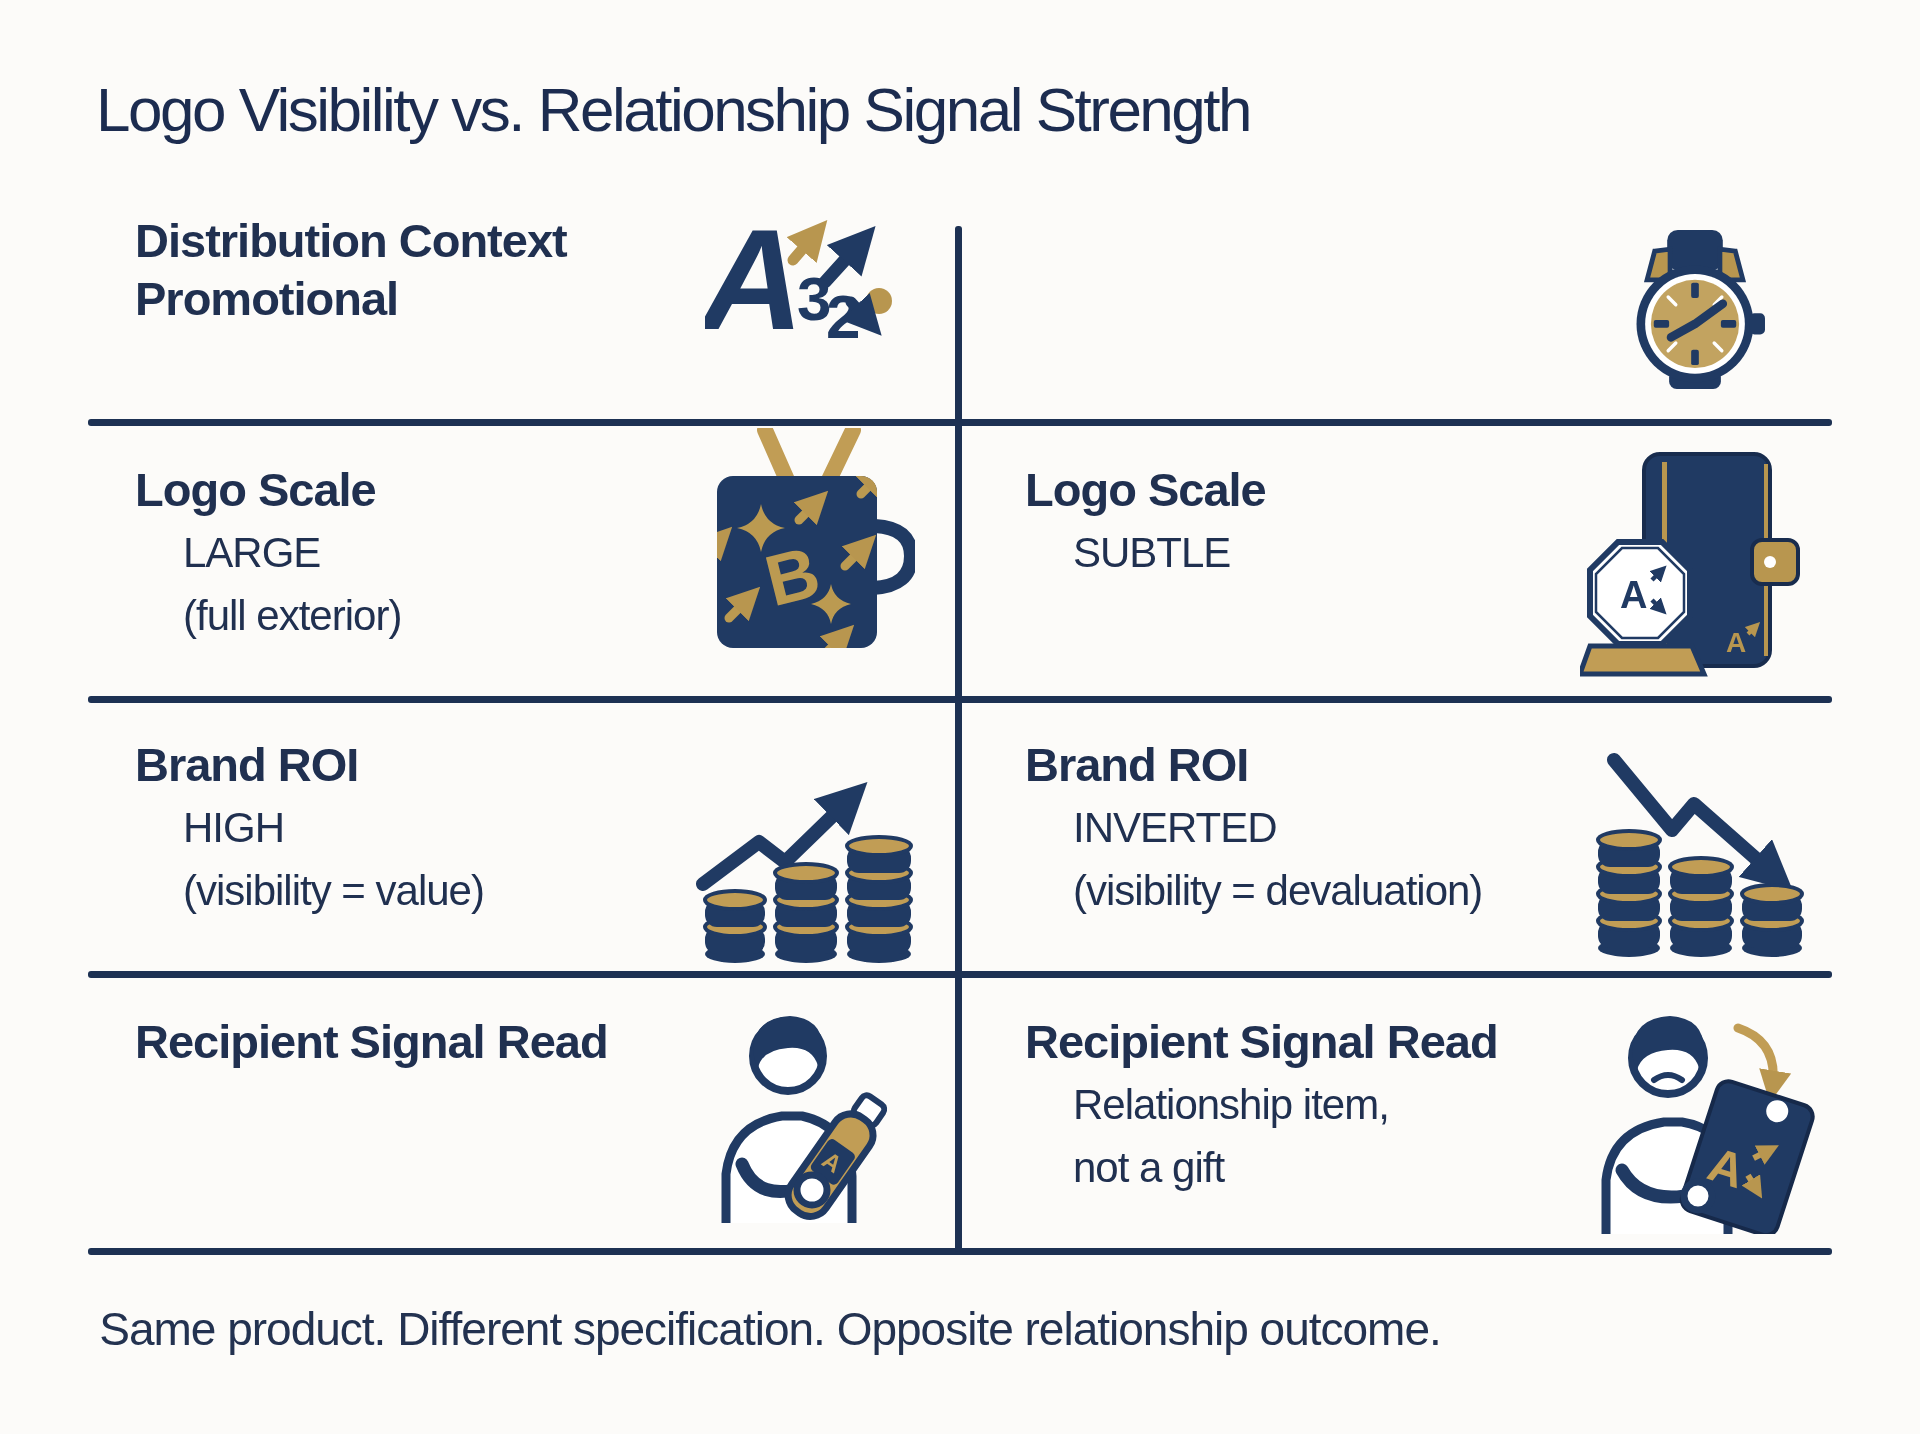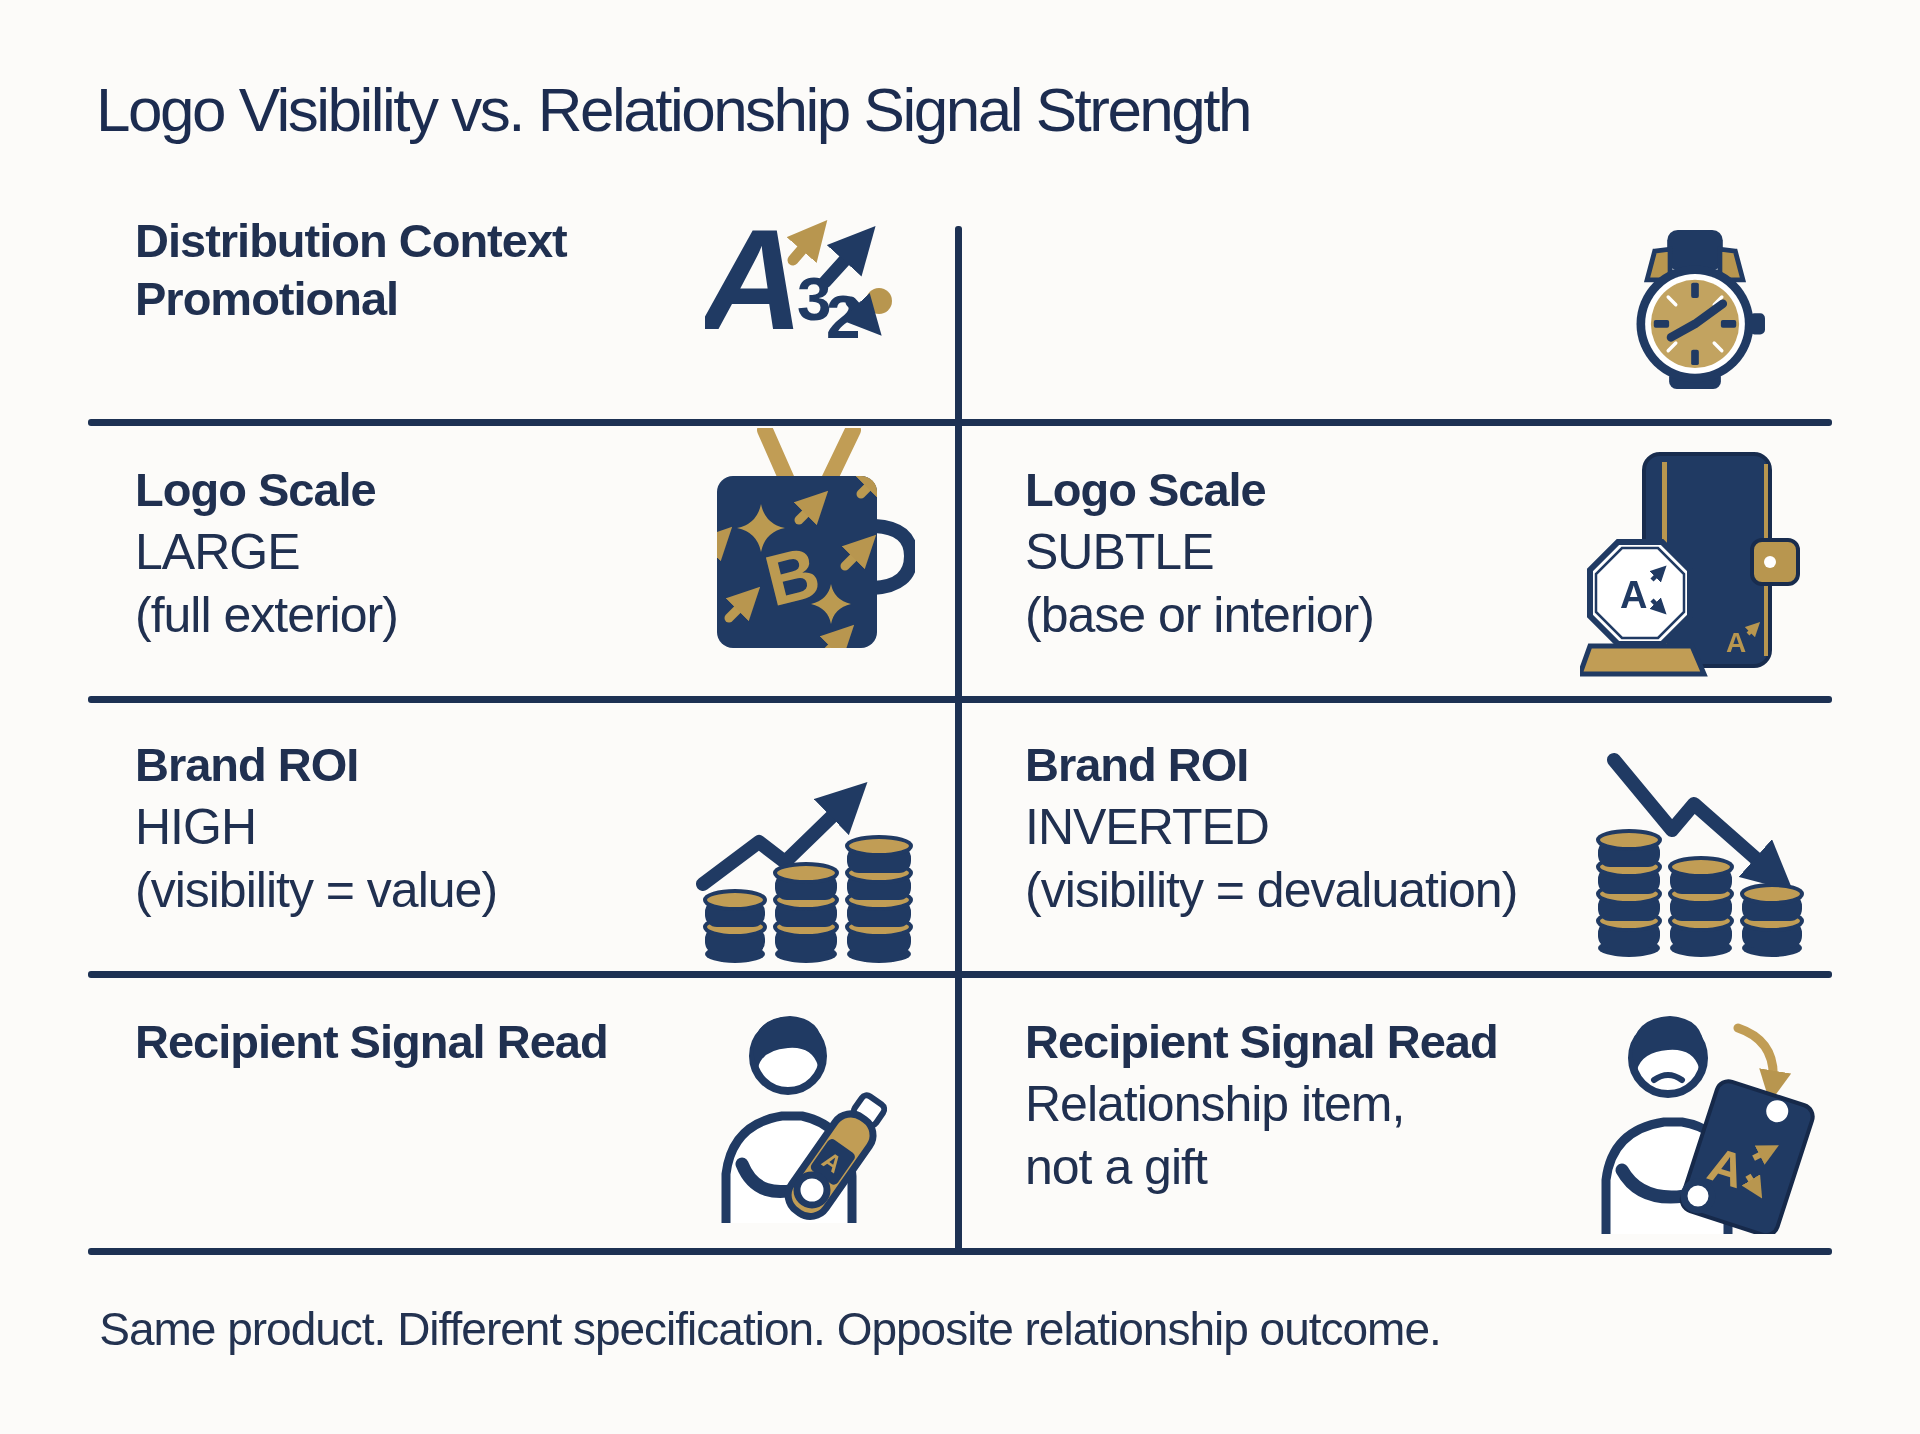--- a/index.html
+++ b/index.html
@@ -20,21 +20,21 @@
   }
   svg text{font-family:"Liberation Sans",sans-serif;}
   .title{
     position:absolute;left:96px;top:76px;font-size:62px;line-height:68px;
     font-weight:normal;letter-spacing:-2.5px;color:#1c2c50;white-space:nowrap;
   }
   .hline{position:absolute;left:88px;width:1744px;height:7px;background:var(--line);border-radius:3px;}
   .vline{position:absolute;left:955px;top:226px;width:7px;height:1026px;background:var(--line);border-radius:3px;}
   .cell{position:absolute;letter-spacing:-1px;white-space:nowrap;}
   .cell .h{font-weight:bold;font-size:47px;line-height:63px;}
-  .cell .v,.cell .n{font-weight:400;font-size:50px;line-height:63px;}
+  .cell .v,.cell .n{font-weight:400;font-size:42px;line-height:63px;margin-left:48px;}
   .hdr .h{line-height:58px;}
   .icon{position:absolute;}
   .footer{
     position:absolute;left:0;top:1302px;width:1540px;text-align:center;
     font-size:46px;font-weight:400;letter-spacing:-1px;color:#233250;
   }
 </style>
 </head>
 <body>
 
@@ -124,21 +124,20 @@
         <path d="M158,66 L178,46" marker-end="url(#ahg)"></path>
         <path d="M2,126 L20,108" marker-end="url(#ahg)"></path>
       </g>
       <text x="64" y="172" font-size="72" font-weight="bold" fill="#bb9a51" transform="rotate(-14 95 150)">B</text>
     </g>
   </svg>
 
   <div class="cell" style="left:1025px;top:458px">
     <div class="h">Logo Scale</div>
     <div class="v">SUBTLE</div>
-    <div class="n">(base or interior)</div>
   </div>
 
   <svg class="icon" style="left:1580px;top:452px" width="225" height="228" viewBox="0 0 225 228">
     <g>
       <rect x="64" y="2" width="126" height="212" rx="16" fill="#203a63" stroke="#182c4e" stroke-width="4"></rect>
       <rect x="82" y="10" width="5" height="196" fill="#b8964f"></rect>
       <path d="M186,12 L186,204" stroke="#b8964f" stroke-width="4"></path>
       <rect x="172" y="88" width="46" height="44" rx="10" fill="#b8964f" stroke="#182c4e" stroke-width="4"></rect>
       <circle cx="190" cy="110" r="6" fill="#ffffff"></circle>
       <text x="146" y="200" font-size="28" font-weight="bold" fill="#b8964f">A</text>

